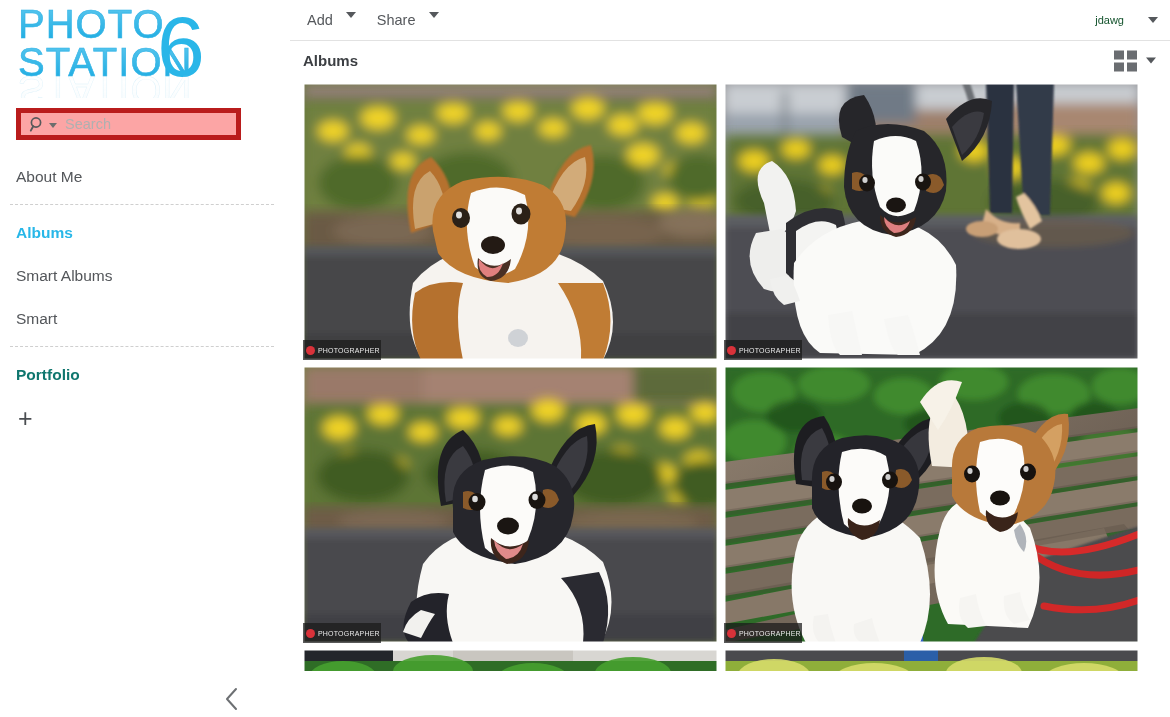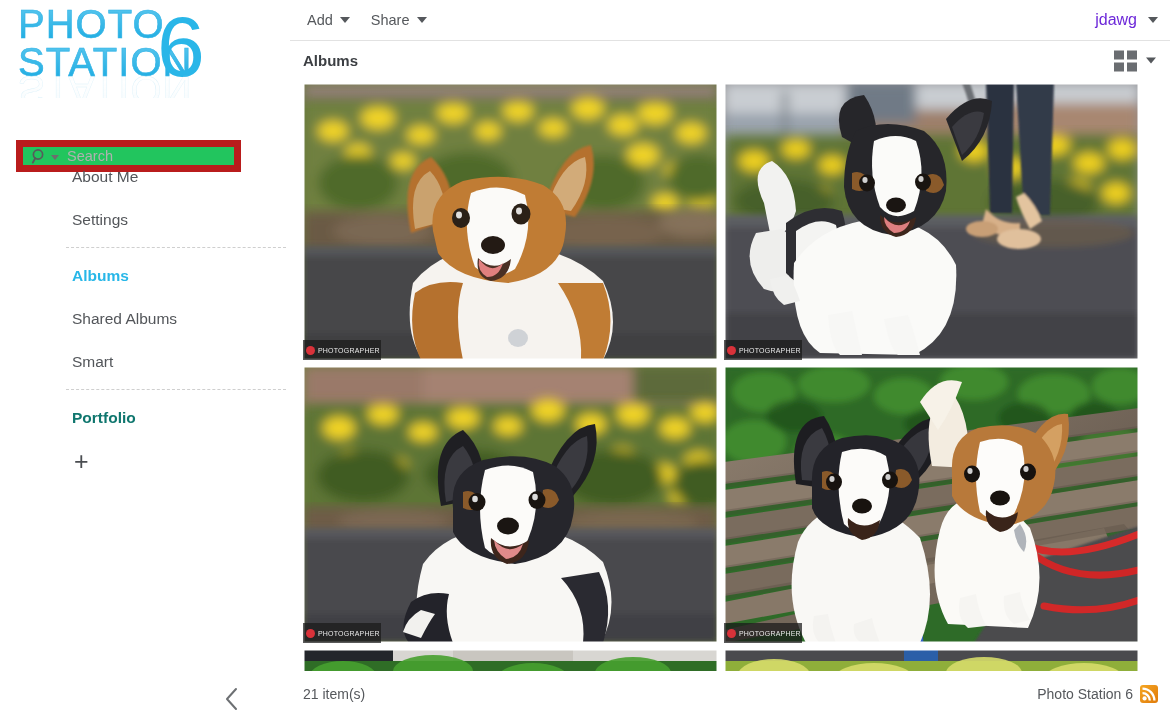--- a/index.html
+++ b/index.html
@@ -17,38 +17,38 @@
     background: #ffffff;
   }
   .logo-wrap {
     position: absolute; left: 12px; top: 2px; width: 230px; height: 96px;
   }
   .logo-svg { display: block; }
 
   .search-box {
     position: absolute; left: 16px; top: 108px;
     width: 225px; height: 32px;
-    border: 7px solid #b91c1c; background: #22c55e;
-    display: flex; align-items: center; margin-top: 32px;
+    border: 5px solid #b91c1c; background: #fca5a5;
+    display: flex; align-items: center;
   }
   .search-icon-wrap { padding-left: 8px; display: flex; align-items: center; }
   .search-caret {
     width: 0; height: 0; margin-left: 3px; margin-top: 2px;
     border-left: 4px solid transparent;
     border-right: 4px solid transparent;
     border-top: 5px solid #6d6d6d;
   }
   .search-input {
     flex: 1; border: 0; outline: none; height: 28px;
     font-family: "Liberation Sans", sans-serif;
     font-size: 14.5px; color: #444; padding-left: 8px; background: transparent;
   }
   .search-input::placeholder { color: #b0b0b0; }
 
-  .nav { position: absolute; left: 12px; top: 155px; width: 290px; padding-left: 44px; }
+  .nav { position: absolute; left: 0; top: 155px; width: 290px; }
   .nav-item {
     display: block; padding: 0 0 0 16px;
     height: 43px; line-height: 43px;
     font-size: 15.5px; color: #53565a;
     cursor: pointer; white-space: nowrap;
   }
   .nav-item.active { color: #28b7e8; font-weight: bold; }
   .nav-item.bold { color: #0f766e; font-weight: bold; }
   .nav-item.indent { padding-left: 16px; }
   .nav-item .tri {
@@ -77,35 +77,35 @@
   #main {
     position: absolute; left: 290px; top: 0; width: 880px; height: 717px;
     background: #fff;
   }
   .toolbar {
     position: relative; height: 41px; width: 880px;
     border-bottom: 1px solid #e2e2e2;
     display: flex; align-items: center;
   }
   .tb-btn {
-    display: flex; align-items: center; gap: 7px;
+    display: flex; gap: 13px;
     margin-left: 13px; padding: 3px 4px;
     font-size: 14.5px; color: #55585c; cursor: pointer;
   }
   .tb-btn:first-child { margin-left: 13px; }
   .caret-down {
     width: 0; height: 0;
     border-left: 5px solid transparent;
     border-right: 5px solid transparent;
     border-top: 6px solid #55585c;
   }
   .tb-user {
     position: absolute; right: 12px; top: 50%; transform: translateY(-50%);
-    display: flex; align-items: center; gap: 11px;
-    font-size: 16px; color: #6d28d9; cursor: pointer;
+    display: flex; align-items: center; gap: 24px;
+    font-size: 11px; color: #14532d; cursor: pointer;
   }
 
   .subbar {
     position: relative; height: 39px; width: 880px;
     display: flex; align-items: center;
   }
   .subbar-title {
     margin-left: 13px; font-size: 15px; font-weight: bold; color: #3c3f43;
   }
   .view-ctrl {
@@ -197,31 +197,28 @@
         </svg>
       </span>
       <span class="search-caret"></span>
       <input class="search-input" type="text" placeholder="Search" style="">
     </div>
 
     <div class="nav">
       <div class="nav-item">
         <span>About Me</span>
       </div>
-      <div class="nav-item">
-        <span>Settings</span>
-      </div>
 
       <div class="nav-sep"></div>
 
       <div class="nav-item active">
         <span>Albums</span>
       </div>
       <div class="nav-item">
-        <span>Shared Albums</span>
+        <span>Smart Albums</span>
       </div>
       <div class="nav-item">
         <span>Smart</span>
       </div>
 
       <div class="nav-sep"></div>
 
       <div class="nav-item bold">
         <span>Portfolio</span>
       </div>
@@ -653,28 +650,15 @@
               <ellipse cx="260" cy="24" rx="38" ry="16"></ellipse>
                 <ellipse cx="360" cy="30" rx="40" ry="16"></ellipse>
             </g>
             <rect y="46" width="415" height="231" fill="#b9bfa0"></rect>
             <rect width="415" height="277" fill="none" stroke="#ffffff" stroke-width="3"></rect>
           </svg>
         </div>
       </div>
     </div>
 
-    <div class="footer">
-      <div class="footer-left">21 item(s)</div>
-      <div class="footer-right">
-        <span>Photo Station 6</span>
-        <span class="rss">
-          <svg width="18" height="18" viewBox="0 0 18 18">
-            <circle cx="4.6" cy="13.4" r="2.1" fill="#fff"></circle>
-            <path d="M2.5 8.2 A7.3 7.3 0 0 1 9.8 15.5" fill="none" stroke="#fff" stroke-width="2.3"></path>
-            <path d="M2.5 3.6 A11.9 11.9 0 0 1 14.4 15.5" fill="none" stroke="#fff" stroke-width="2.3"></path>
-          </svg>
-        </span>
-      </div>
-    </div>
 
   </div>
 </div>
 
 </body></html>

